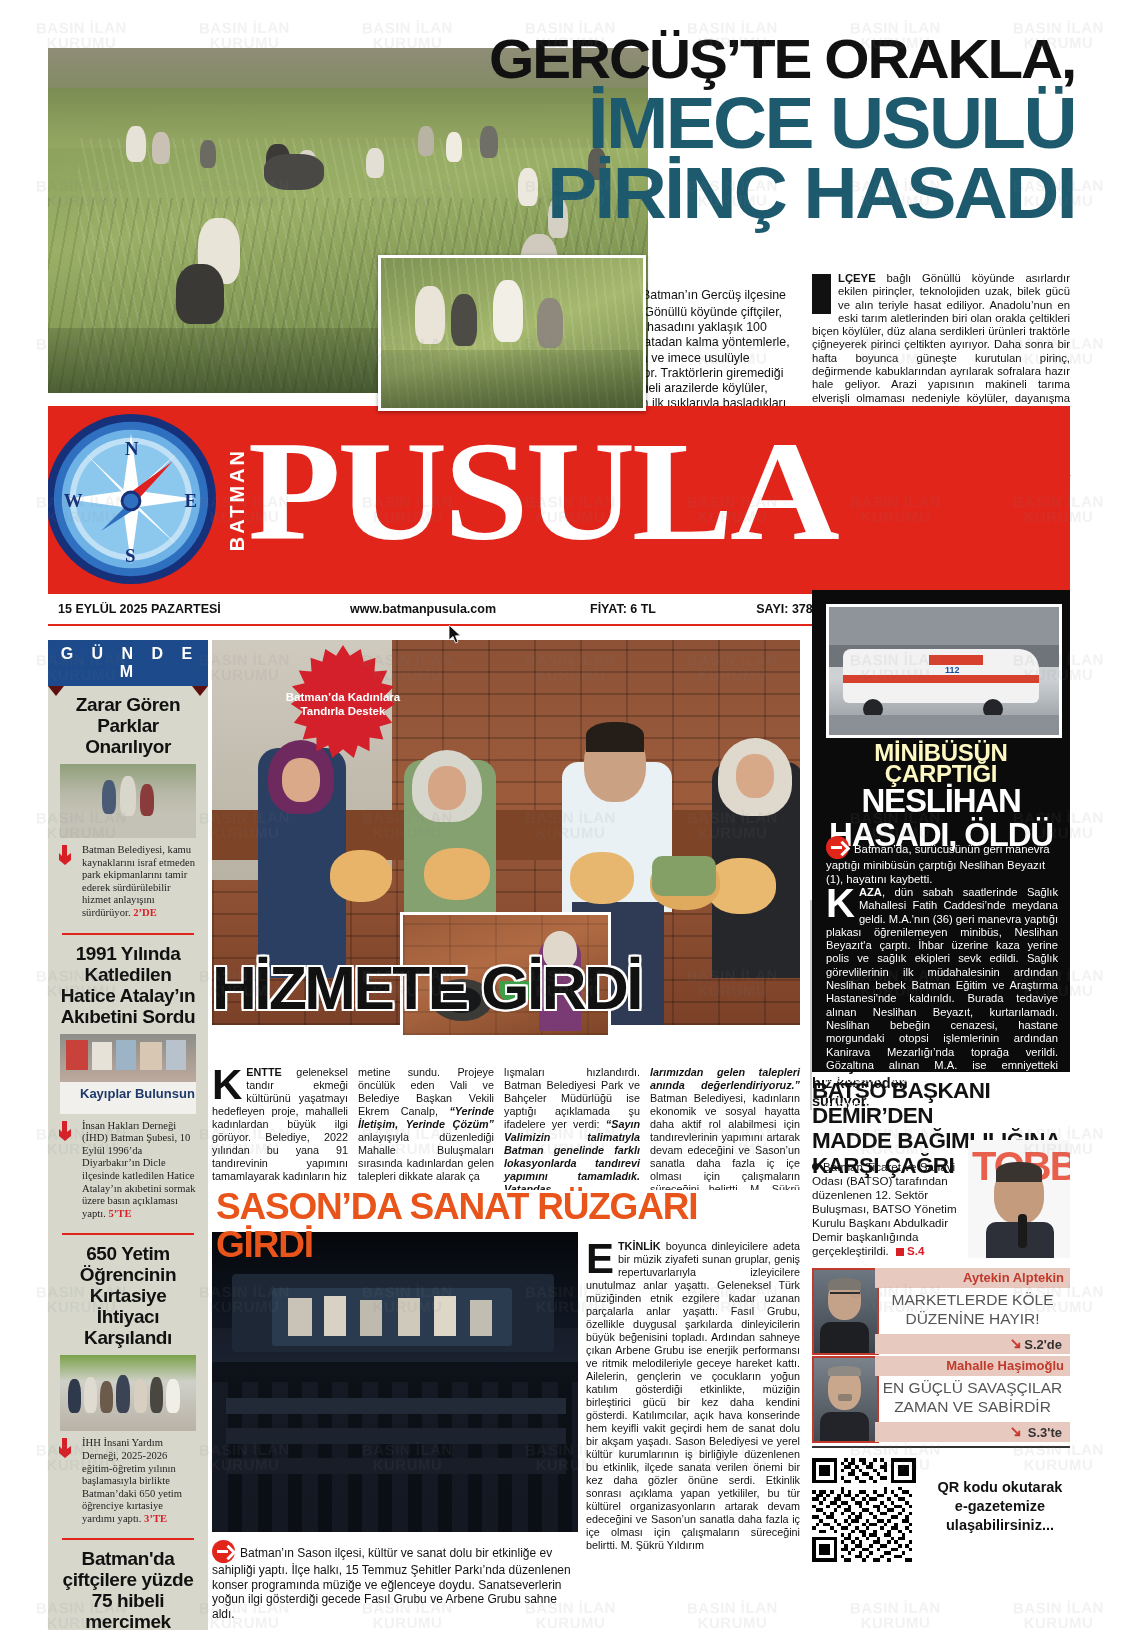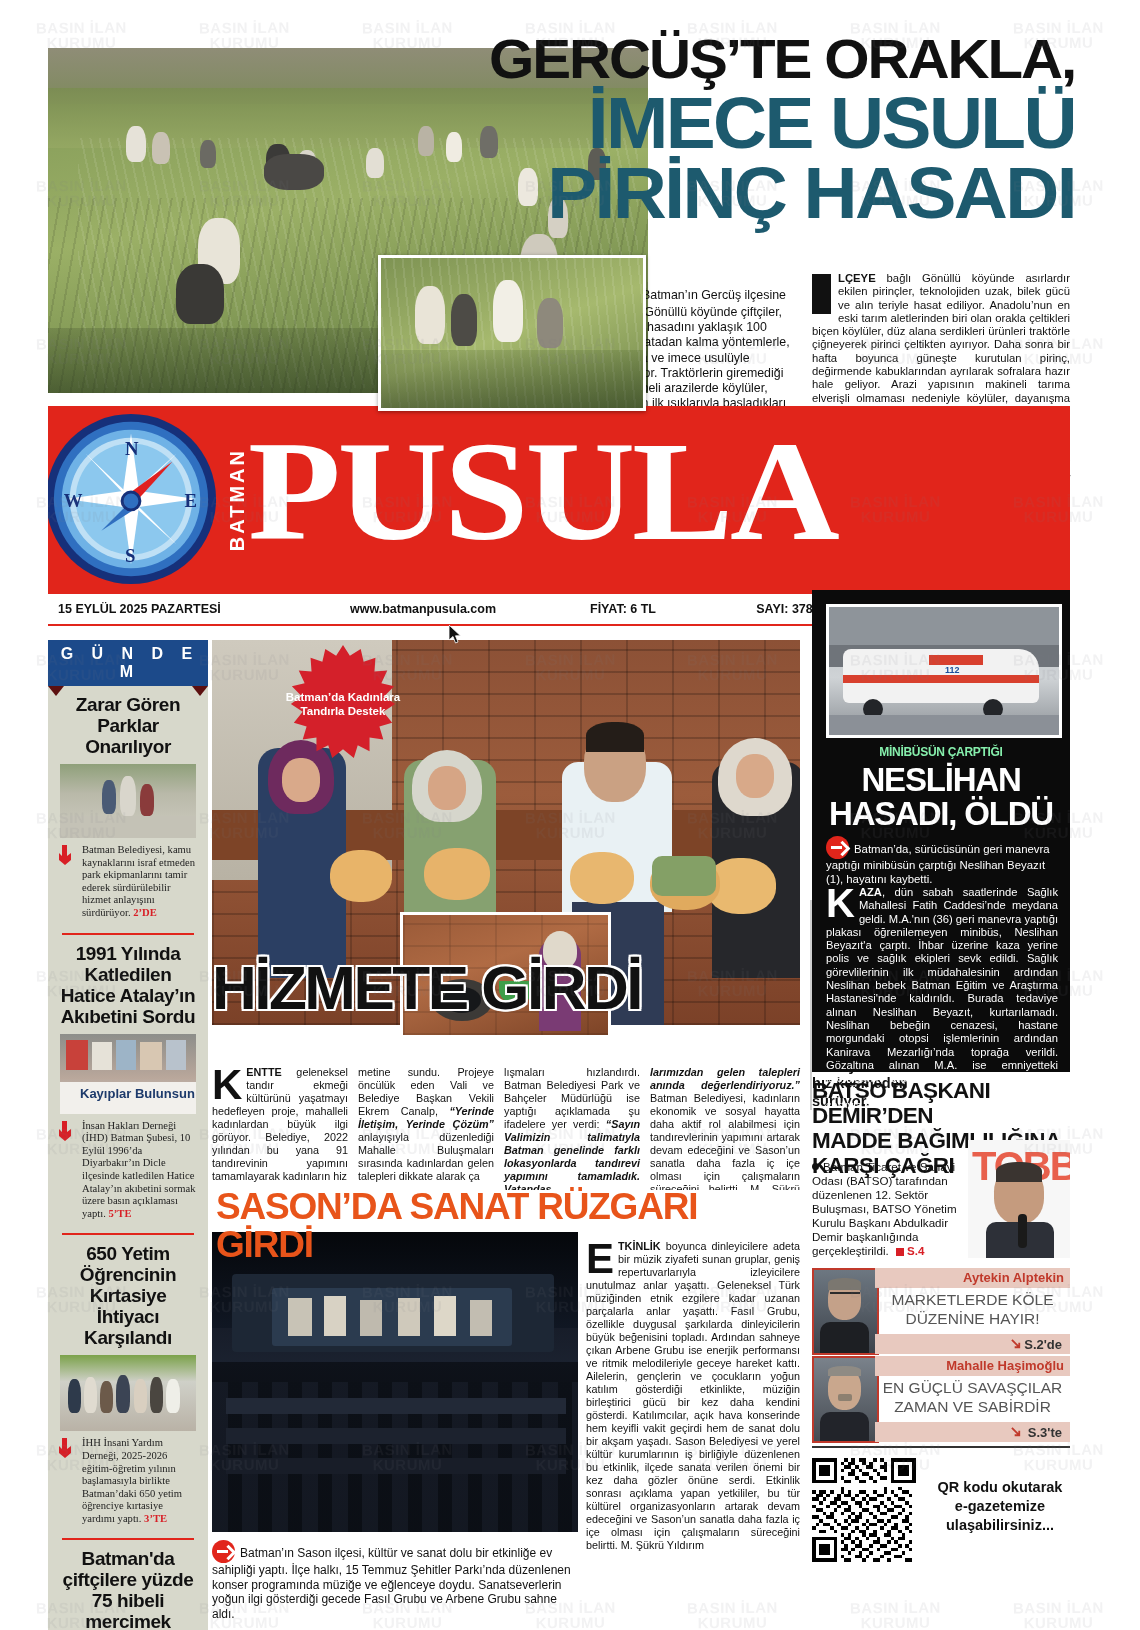--- a/index.html
+++ b/index.html
@@ -155,21 +155,21 @@
   #sasonbody{left:586px;top:1240px;width:214px;font-size:10.8px;line-height:13.0px;color:#111;text-align:justify;}
   #sasonlead{left:212px;top:1540px;width:366px;font-size:12.0px;line-height:14.6px;color:#111;}
 
   
   #blackbox{left:812px;top:590px;width:258px;height:482px;background:#0b0b0b;}
   #ambphoto{
     position:absolute;left:14px;top:14px;width:230px;height:128px;border:3px solid #fff;overflow:hidden;
     background:linear-gradient(180deg,#b8bcc0 0%,#cfd3d6 55%,#8d9297 100%);
   }
   #blackhead{position:absolute;left:8px;top:152px;width:242px;text-align:center;}
-  #blackhead .k{font-size:12px;line-height:21px;font-weight:bold;color:#86efac;letter-spacing:-.3px;}
+  #blackhead .k{font-size:24px;line-height:21px;font-weight:bold;color:#fef9c3;letter-spacing:-.3px;}
   #blackhead .b{font-size:33px;line-height:34px;font-weight:bold;color:#fff;letter-spacing:-1.2px;}
   #blacklead{position:absolute;left:14px;top:246px;width:232px;font-size:11.4px;line-height:13.6px;color:#fff;}
   #blackbody{position:absolute;left:14px;top:296px;width:232px;font-size:11.2px;line-height:13.3px;color:#fff;text-align:justify;}
   .dropKw{float:left;font-size:40px;line-height:31px;font-weight:bold;color:#fff;margin:2px 4px 0 0;}
 
   
   #batsohead{left:812px;top:1078px;width:258px;font-size:22.5px;line-height:25px;font-weight:bold;color:#111;letter-spacing:-.6px;}
   #batsobody{left:812px;top:1160px;width:150px;font-size:11.6px;line-height:14px;color:#111;}
   #batsophoto{left:968px;top:1140px;width:102px;height:118px;overflow:hidden;background:#ffffff;}
 

